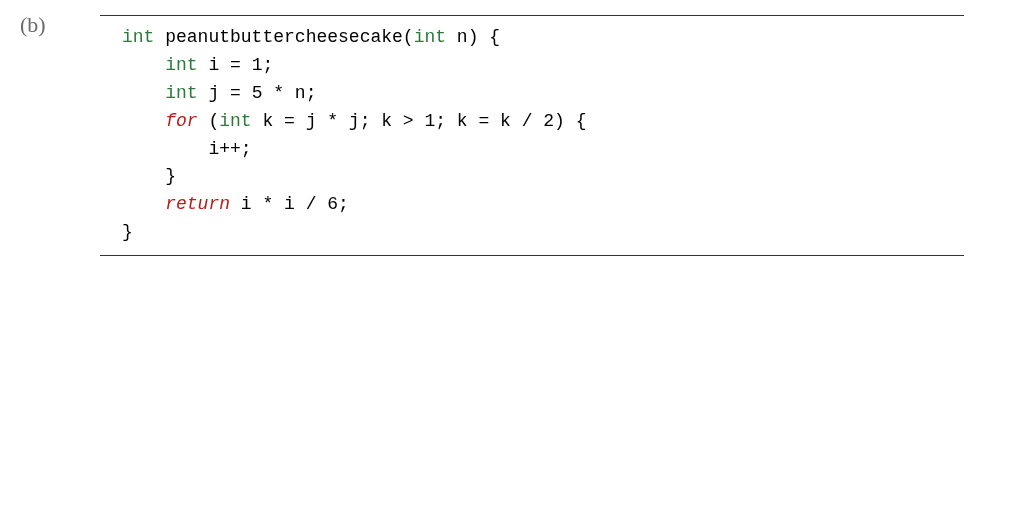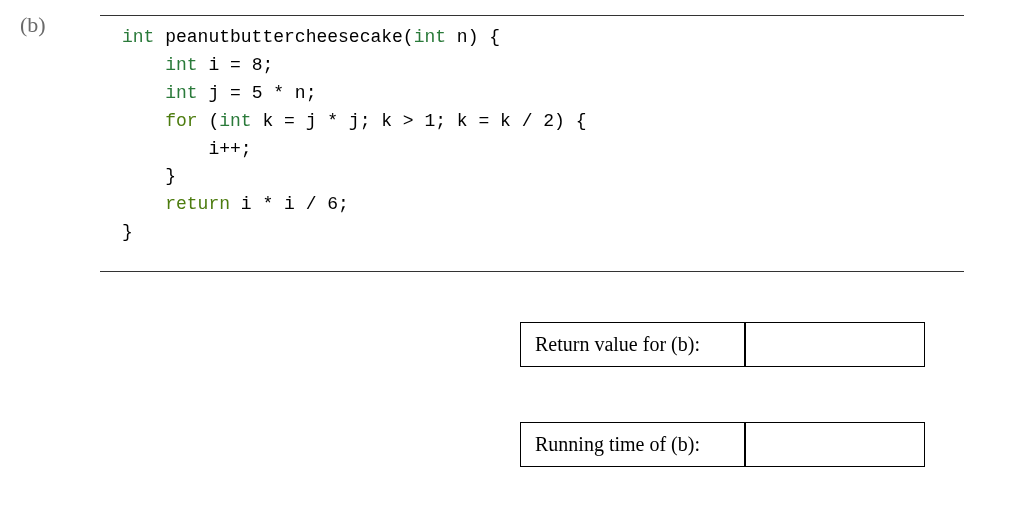--- a/index.html
+++ b/index.html
@@ -21,35 +21,36 @@
       left: 20px;
       top: 12px;
       font-size: 22px;
       color: #6a6a6a;
     }
     .code-block {
       margin-left: 70px;
       margin-right: 30px;
       border-top: 1px solid #333;
       border-bottom: 1px solid #333;
-      padding: 8px 0 24px 22px;
+      padding: 8px 0 8px 22px;
       position: relative;
     }
     .code-line {
       font-family: 'Courier New', Courier, monospace;
       font-size: 18px;
       line-height: 1.55;
       white-space: pre;
       color: #000;
     }
     .kw-type {
       color: #2a7a3a;
     }
     .kw-flow {
-      color: #4d7c0f;
+      color: #b91c1c;
+      font-style: italic;
     }
     .answer-boxes {
       margin-top: 50px;
       margin-left: 490px;
     }
     .answer-row {
       display: flex;
       margin-bottom: 55px;
     }
     .answer-label-box {
@@ -68,32 +69,22 @@
     }
   </style>
 </head>
 <body>
 
 <div class="container">
   <div class="part-label">(b)</div>
 
   <div class="code-block">
     <div class="code-line"><span class="kw-type">int</span><span> peanutbuttercheesecake(</span><span class="kw-type">int</span><span> n) {</span></div>
-    <div class="code-line"><span>    </span><span class="kw-type">int</span><span> i = 8;</span></div>
+    <div class="code-line"><span>    </span><span class="kw-type">int</span><span> i = 1;</span></div>
     <div class="code-line"><span>    </span><span class="kw-type">int</span><span> j = 5 * n;</span></div>
     <div class="code-line"><span>    </span><span class="kw-flow">for</span><span> (</span><span class="kw-type">int</span><span> k = j * j; k &gt; 1; k = k / 2) {</span></div>
     <div class="code-line">        i++;</div>
     <div class="code-line">    }</div>
     <div class="code-line"><span>    </span><span class="kw-flow">return</span><span> i * i / 6;</span></div>
     <div class="code-line">}</div>
   </div>
 
-  <div class="answer-boxes">
-    <div class="answer-row">
-      <div class="answer-label-box">Return value for (b):</div>
-      <div class="answer-input-box"></div>
-    </div>
-    <div class="answer-row">
-      <div class="answer-label-box">Running time of (b):</div>
-      <div class="answer-input-box"></div>
-    </div>
-  </div>
 </div>
 
 </body></html>

